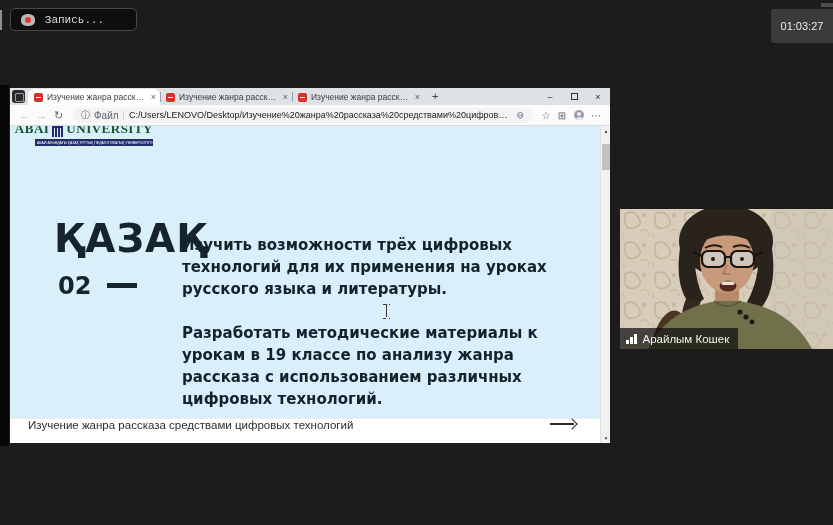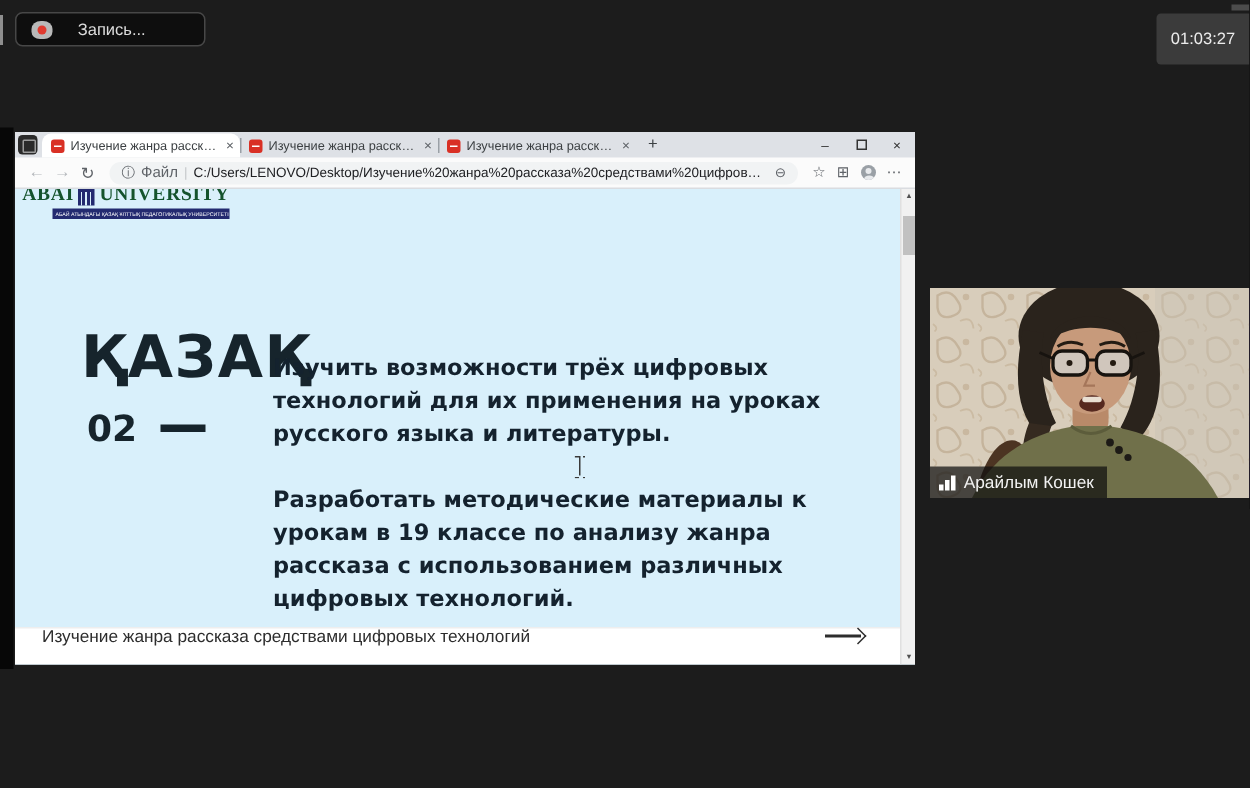--- a/index.html
+++ b/index.html
@@ -16,21 +16,21 @@
 
   .rec-badge {
     position:absolute; left:10px; top:8px; width:127px; height:23px;
     background:#0e0e0e; border:1px solid #474747; border-radius:5px;
     display:flex; align-items:center; padding:0 10px;
   }
   .rec-icon { width:14px; height:12px; background:#b9b9b9; border-radius:45% 45% 40% 40%;
     position:relative; flex:0 0 auto; }
   .rec-icon::after { content:""; position:absolute; left:4px; top:3px; width:6px; height:6px;
     border-radius:50%; background:#e03a2f; }
-  .rec-label { color:#dcdcdc; font-size:11px; margin:0 auto; transform:translateX(-6px); }
+  .rec-label { color:#dcdcdc; font-size:11px; margin:0 auto; transform:translateX(-6px);font-family:Liberation Mono, monospace; }
 
   .timer-badge {
     position:absolute; right:0; top:9px; height:34px; min-width:62px;
     background:#3b3b3b; border-radius:3px 0 0 3px; color:#ececec; font-size:11px;
     display:flex; align-items:center; justify-content:center; padding:0 5px;
   }
 
   
   .share-left-bar { position:absolute; left:0; top:85px; width:9px; height:361px; background:#070707; }
 
@@ -119,21 +119,21 @@
 
   .pdf-footer { position:absolute; left:0; bottom:0; width:590px; height:25px; background:#ffffff;
     display:flex; padding:0 24px 0 18px; border-top:1px solid #eee; }
   .footer-text { font-size:11.5px; color:#2d2d2d; }
   .footer-arrow { margin-left:auto; position:relative; width:26px; height:9px; }
   .footer-arrow::before { content:""; position:absolute; left:0; top:4px; width:24px; height:1.5px; background:#2d2d2d; }
   .footer-arrow::after { content:""; position:absolute; right:0; top:1px; width:7px; height:7px;
     border-top:1.5px solid #2d2d2d; border-right:1.5px solid #2d2d2d; transform:rotate(45deg); }
 
   
-  .video-tile { position:absolute; left:620px; top:192px; width:213px; height:140px; overflow:hidden;
+  .video-tile { position:absolute; left:620px; top:209px; width:213px; height:140px; overflow:hidden;
     background:#4c1d95; }
   .video-tile svg { display:block; }
   .name-tag { position:absolute; left:0; bottom:0; height:21px; background:rgba(15,15,15,0.72);
     display:flex; align-items:center; padding:0 9px 0 6px; }
   .sig { display:flex; align-items:flex-end; gap:1.5px; margin-right:6px; }
   .sig span { width:2.5px; background:#ffffff; display:block; }
   .sig .b1{height:4px;} .sig .b2{height:7px;} .sig .b3{height:10px;}
   .name-text { color:#f2f2f2; font-size:11.5px; white-space:nowrap; }
 </style>
 </head>

